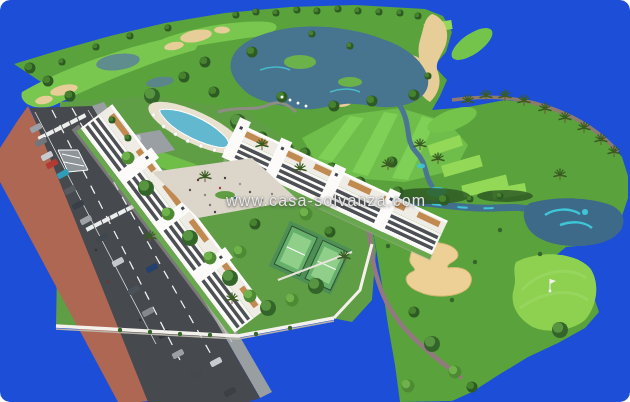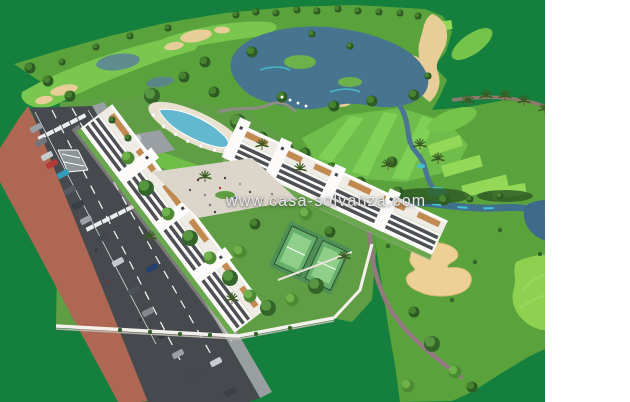--- a/index.html
+++ b/index.html
@@ -1,17 +1,17 @@
 <!DOCTYPE html>
 <html><head>
 <meta charset="utf-8">
 <style>
   html,body{margin:0;padding:0;background:#fff;}
-  #stage{position:relative;width:545px;height:402px;background:#15803d;overflow:hidden;
-         font-family:"Liberation Sans",sans-serif;}
+  #stage{position:relative;width:630px;height:402px;background:#1d4ed8;overflow:hidden;
+         font-family:"Liberation Sans",sans-serif;border-radius:10px;}
   #scene{position:absolute;left:0;top:0;}
   #watermark{
     position:absolute;left:226px;top:192px;width:200px;
     font-size:16px;letter-spacing:1.2px;font-weight:400;
     color:rgba(255,255,255,0.85);
     text-shadow:0 1px 3px rgba(60,60,60,0.85), 0 0 1px rgba(80,80,80,0.6);
     white-space:nowrap;pointer-events:none;
   }
 </style>
 </head>

